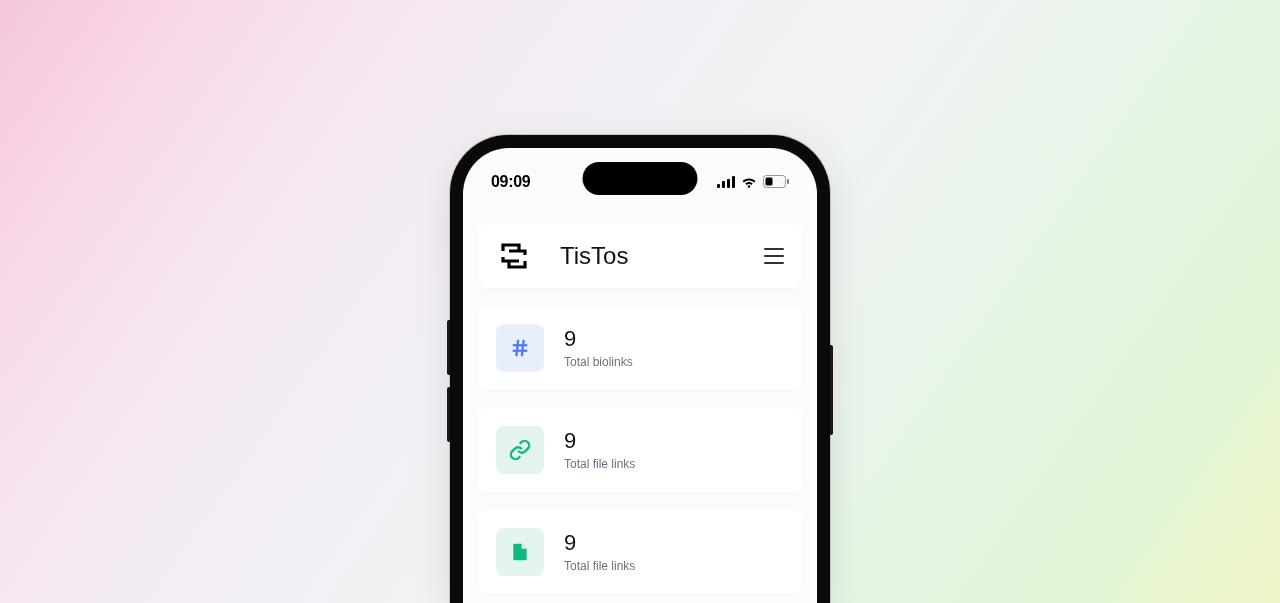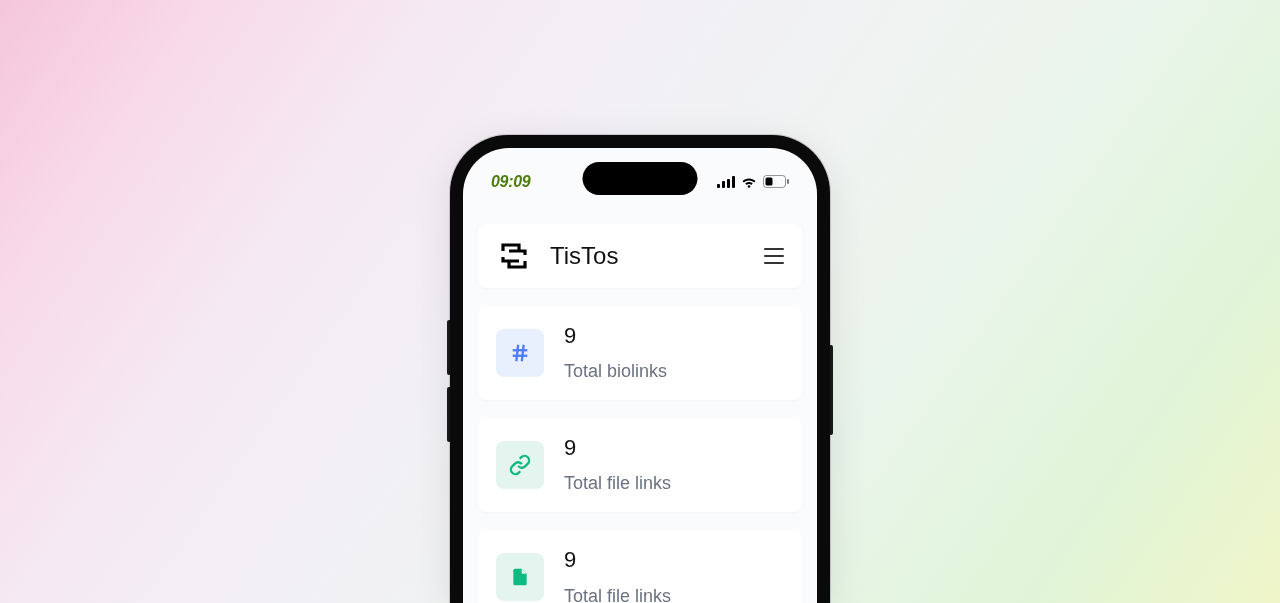--- a/index.html
+++ b/index.html
@@ -84,23 +84,22 @@
     .status-bar {
       display: flex;
       justify-content: space-between;
       align-items: center;
       padding: 17px 28px 0 28px;
       height: 50px;
     }
     .status-time {
       font-size: 16px;
       font-weight: 600;
-      color: #4d7c0f;
+      color: #000000;
       letter-spacing: -0.3px;
-      font-style: italic;
     }
     .status-icons {
       display: flex;
       align-items: center;
       gap: 6px;
     }
     .content-area {
       padding: 26px 15px 0 15px;
     }
     .header-bar {
@@ -109,21 +108,21 @@
       padding: 14px 18px;
       display: flex;
       justify-content: space-between;
       align-items: center;
       box-shadow: 0 1px 3px rgba(0,0,0,0.03);
       margin-bottom: 18px;
     }
     .brand {
       display: flex;
       align-items: center;
-      gap: 18px;
+      gap: 28px;
     }
     .brand-name {
       font-size: 24px;
       font-weight: 400;
       color: #111;
     }
     .hamburger {
       width: 20px;
       height: 16px;
       display: flex;
@@ -159,23 +158,23 @@
     }
     .icon-box.blue { background: #e8f0fd; }
     .icon-box.green { background: #e3f5ee; }
     .card-value {
       font-size: 22px;
       font-weight: 500;
       color: #111;
       line-height: 1.1;
     }
     .card-label {
-      font-size: 18px;
+      font-size: 12px;
       color: #6b7280;
-      margin-top: 13px;
+      margin-top: 4px;
     }
   </style>
 </head>
 <body>
 
 <div class="phone">
   <div class="side-button-left-1"></div>
   <div class="side-button-left-2"></div>
   <div class="side-button-right"></div>
   <div class="phone-frame">

